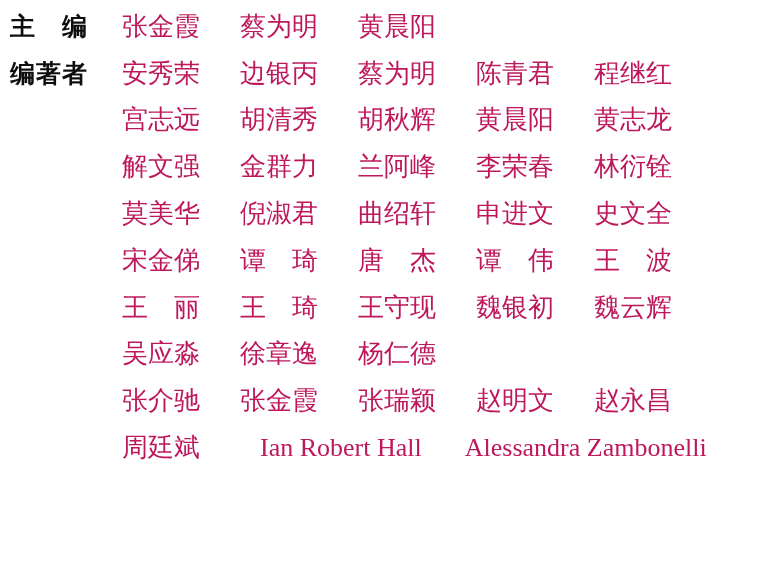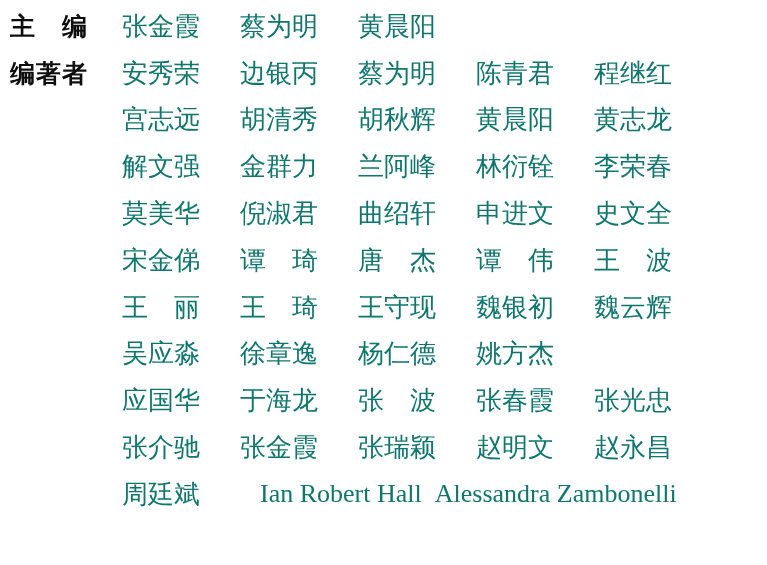--- a/index.html
+++ b/index.html
@@ -33,35 +33,35 @@
     font-size: 25px;
     letter-spacing: 1px;
     color: #0e0e0e;
   }
   .name-cell {
     flex: 0 0 auto;
     width: 78px;
     margin-left: 40px;
     font-family: "Liberation Serif", "DejaVu Serif", serif;
     font-size: 26px;
-    color: #0f766e;
+    color: #be185d;
     white-space: nowrap;
   }
   .row .name-cell:nth-child(2) {
     margin-left: 33px;
   }
   .row-last .name-cell {
     width: auto;
     text-align: right;
   }
   .row-last .name-cell.latin-2 {
     margin-left: 60px;
   }
   .row-last .name-cell.latin-3 {
-    margin-left: 13px;
+    margin-left: 43px;
   }
 </style>
 </head>
 <body>
 
 <div class="page">
 
   <div class="row">
     <span class="label-cell">主　编</span>
     <span class="name-cell">张金霞</span>
@@ -86,22 +86,22 @@
     <span class="name-cell">胡秋辉</span>
     <span class="name-cell">黄晨阳</span>
     <span class="name-cell">黄志龙</span>
   </div>
 
   <div class="row">
     <span class="label-cell"></span>
     <span class="name-cell">解文强</span>
     <span class="name-cell">金群力</span>
     <span class="name-cell">兰阿峰</span>
+    <span class="name-cell">李荣春</span>
     <span class="name-cell">林衍铨</span>
-    <span class="name-cell">李荣春</span>
   </div>
 
   <div class="row">
     <span class="label-cell"></span>
     <span class="name-cell">莫美华</span>
     <span class="name-cell">倪淑君</span>
     <span class="name-cell">曲绍轩</span>
     <span class="name-cell">申进文</span>
     <span class="name-cell">史文全</span>
   </div>
@@ -122,31 +122,22 @@
     <span class="name-cell">王守现</span>
     <span class="name-cell">魏银初</span>
     <span class="name-cell">魏云辉</span>
   </div>
 
   <div class="row">
     <span class="label-cell"></span>
     <span class="name-cell">吴应淼</span>
     <span class="name-cell">徐章逸</span>
     <span class="name-cell">杨仁德</span>
-    <span class="name-cell">姚方杰</span>
   </div>
 
-  <div class="row">
-    <span class="label-cell"></span>
-    <span class="name-cell">应国华</span>
-    <span class="name-cell">于海龙</span>
-    <span class="name-cell">张　波</span>
-    <span class="name-cell">张春霞</span>
-    <span class="name-cell">张光忠</span>
-  </div>
 
   <div class="row">
     <span class="label-cell"></span>
     <span class="name-cell">张介驰</span>
     <span class="name-cell">张金霞</span>
     <span class="name-cell">张瑞颖</span>
     <span class="name-cell">赵明文</span>
     <span class="name-cell">赵永昌</span>
   </div>
 

